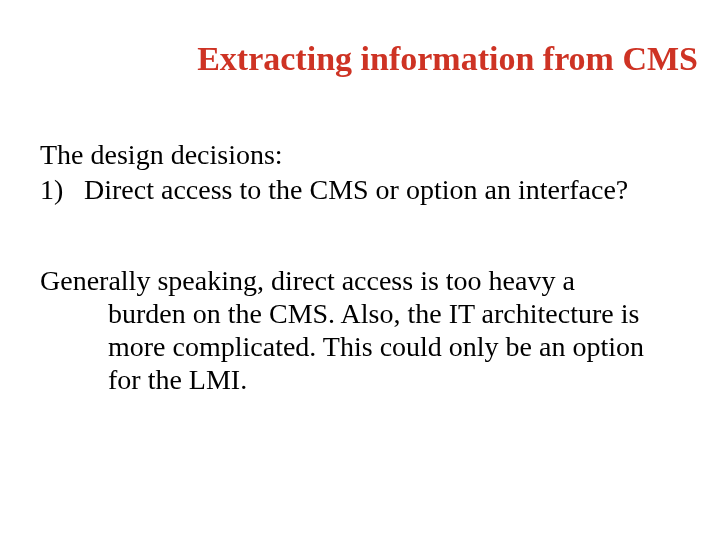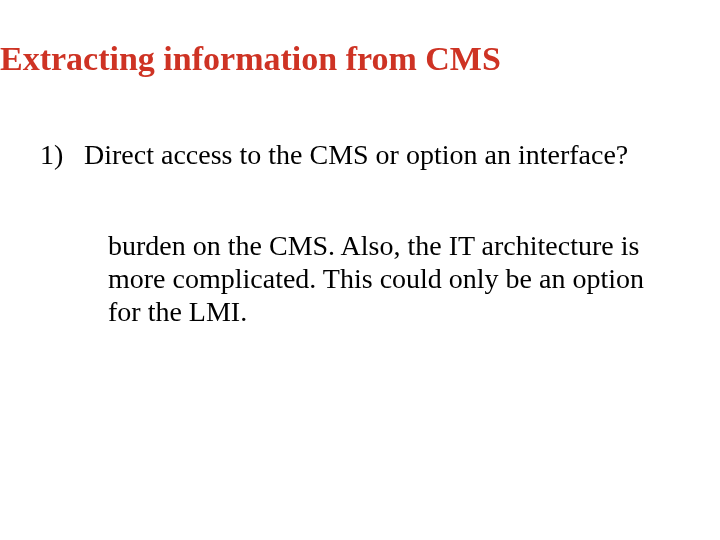--- a/index.html
+++ b/index.html
@@ -15,21 +15,21 @@
     width: 720px;
     height: 540px;
     position: relative;
     box-sizing: border-box;
   }
   .title {
     position: absolute;
     top: 40px;
     left: 0;
     width: 698px;
-    text-align: left;
+    text-align: right;
     font-size: 34px;
     font-weight: bold;
     color: #ce3324;
   }
   .body {
     position: absolute;
     top: 138px;
     left: 40px;
     width: 640px;
     font-size: 28px;
@@ -58,21 +58,23 @@
   .para2-rest {
     margin: 0 0 0 68px;
   }
 </style>
 </head>
 <body>
 
 <div class="slide">
   <div class="title">Extracting information from CMS</div>
   <div class="body">
+    <p class="intro">The design decisions:</p>
     <div class="list">
       <div class="list-num">1)</div>
       <div class="list-text">Direct access to the CMS or option an interface?</div>
     </div>
     <div class="para2">
+      <p class="para2-first">Generally speaking, direct access is too heavy a</p>
       <p class="para2-rest">burden on the CMS. Also, the IT architecture is more complicated. This could only be an option for the LMI.</p>
     </div>
   </div>
 </div>
 
 </body></html>

